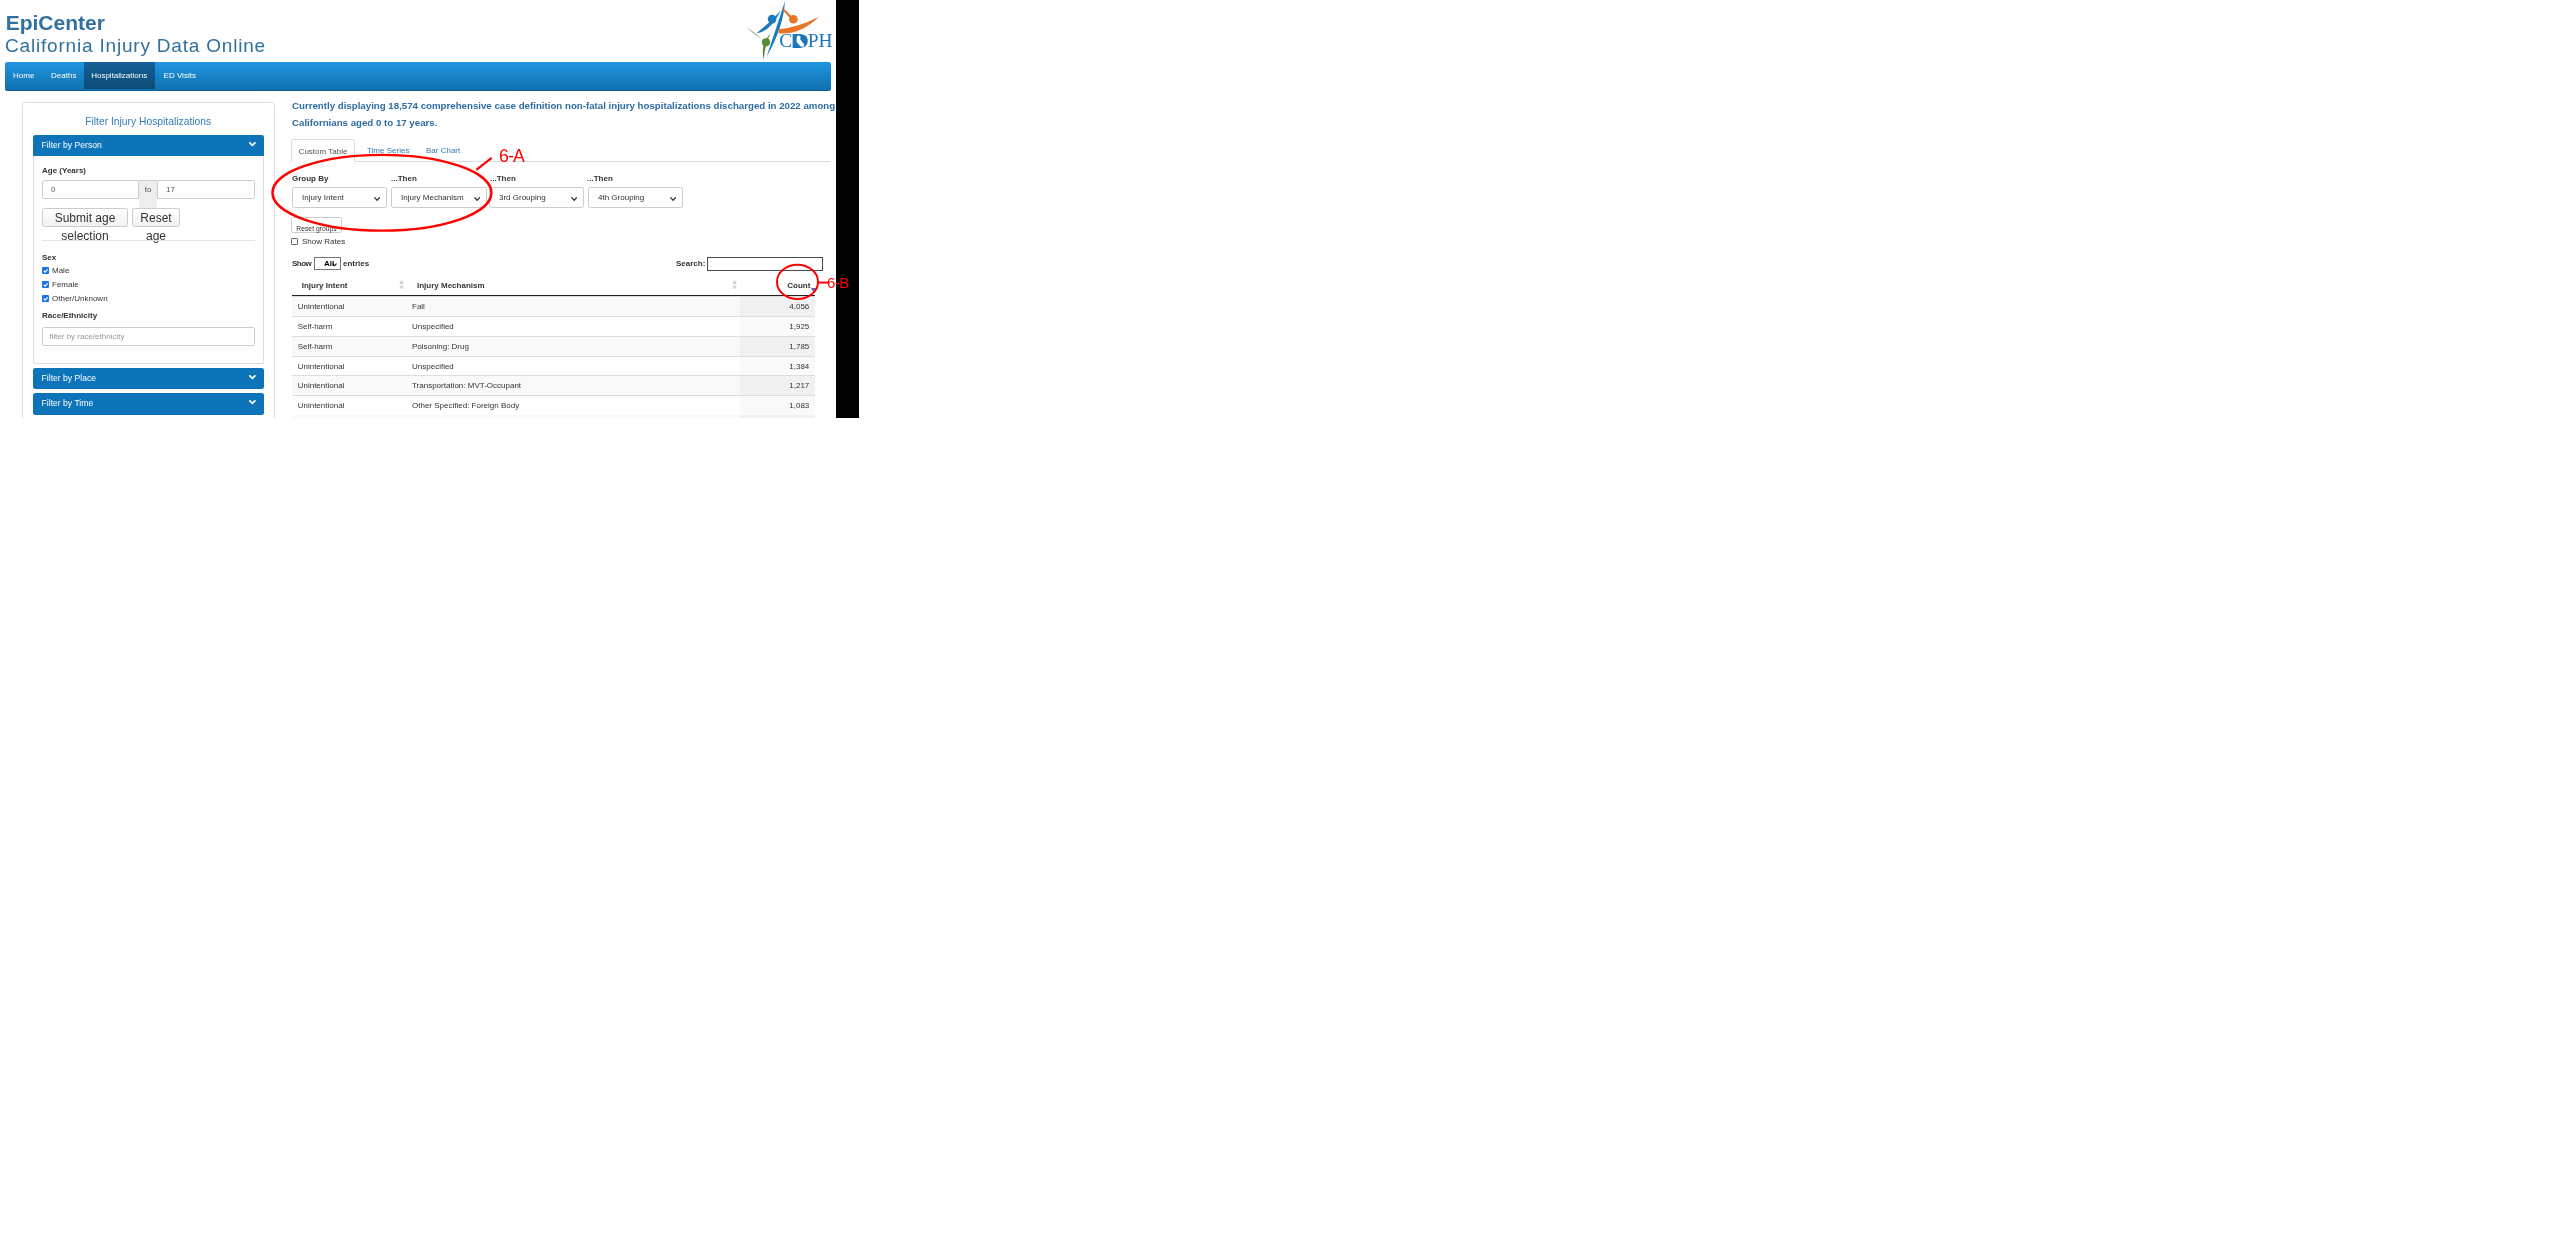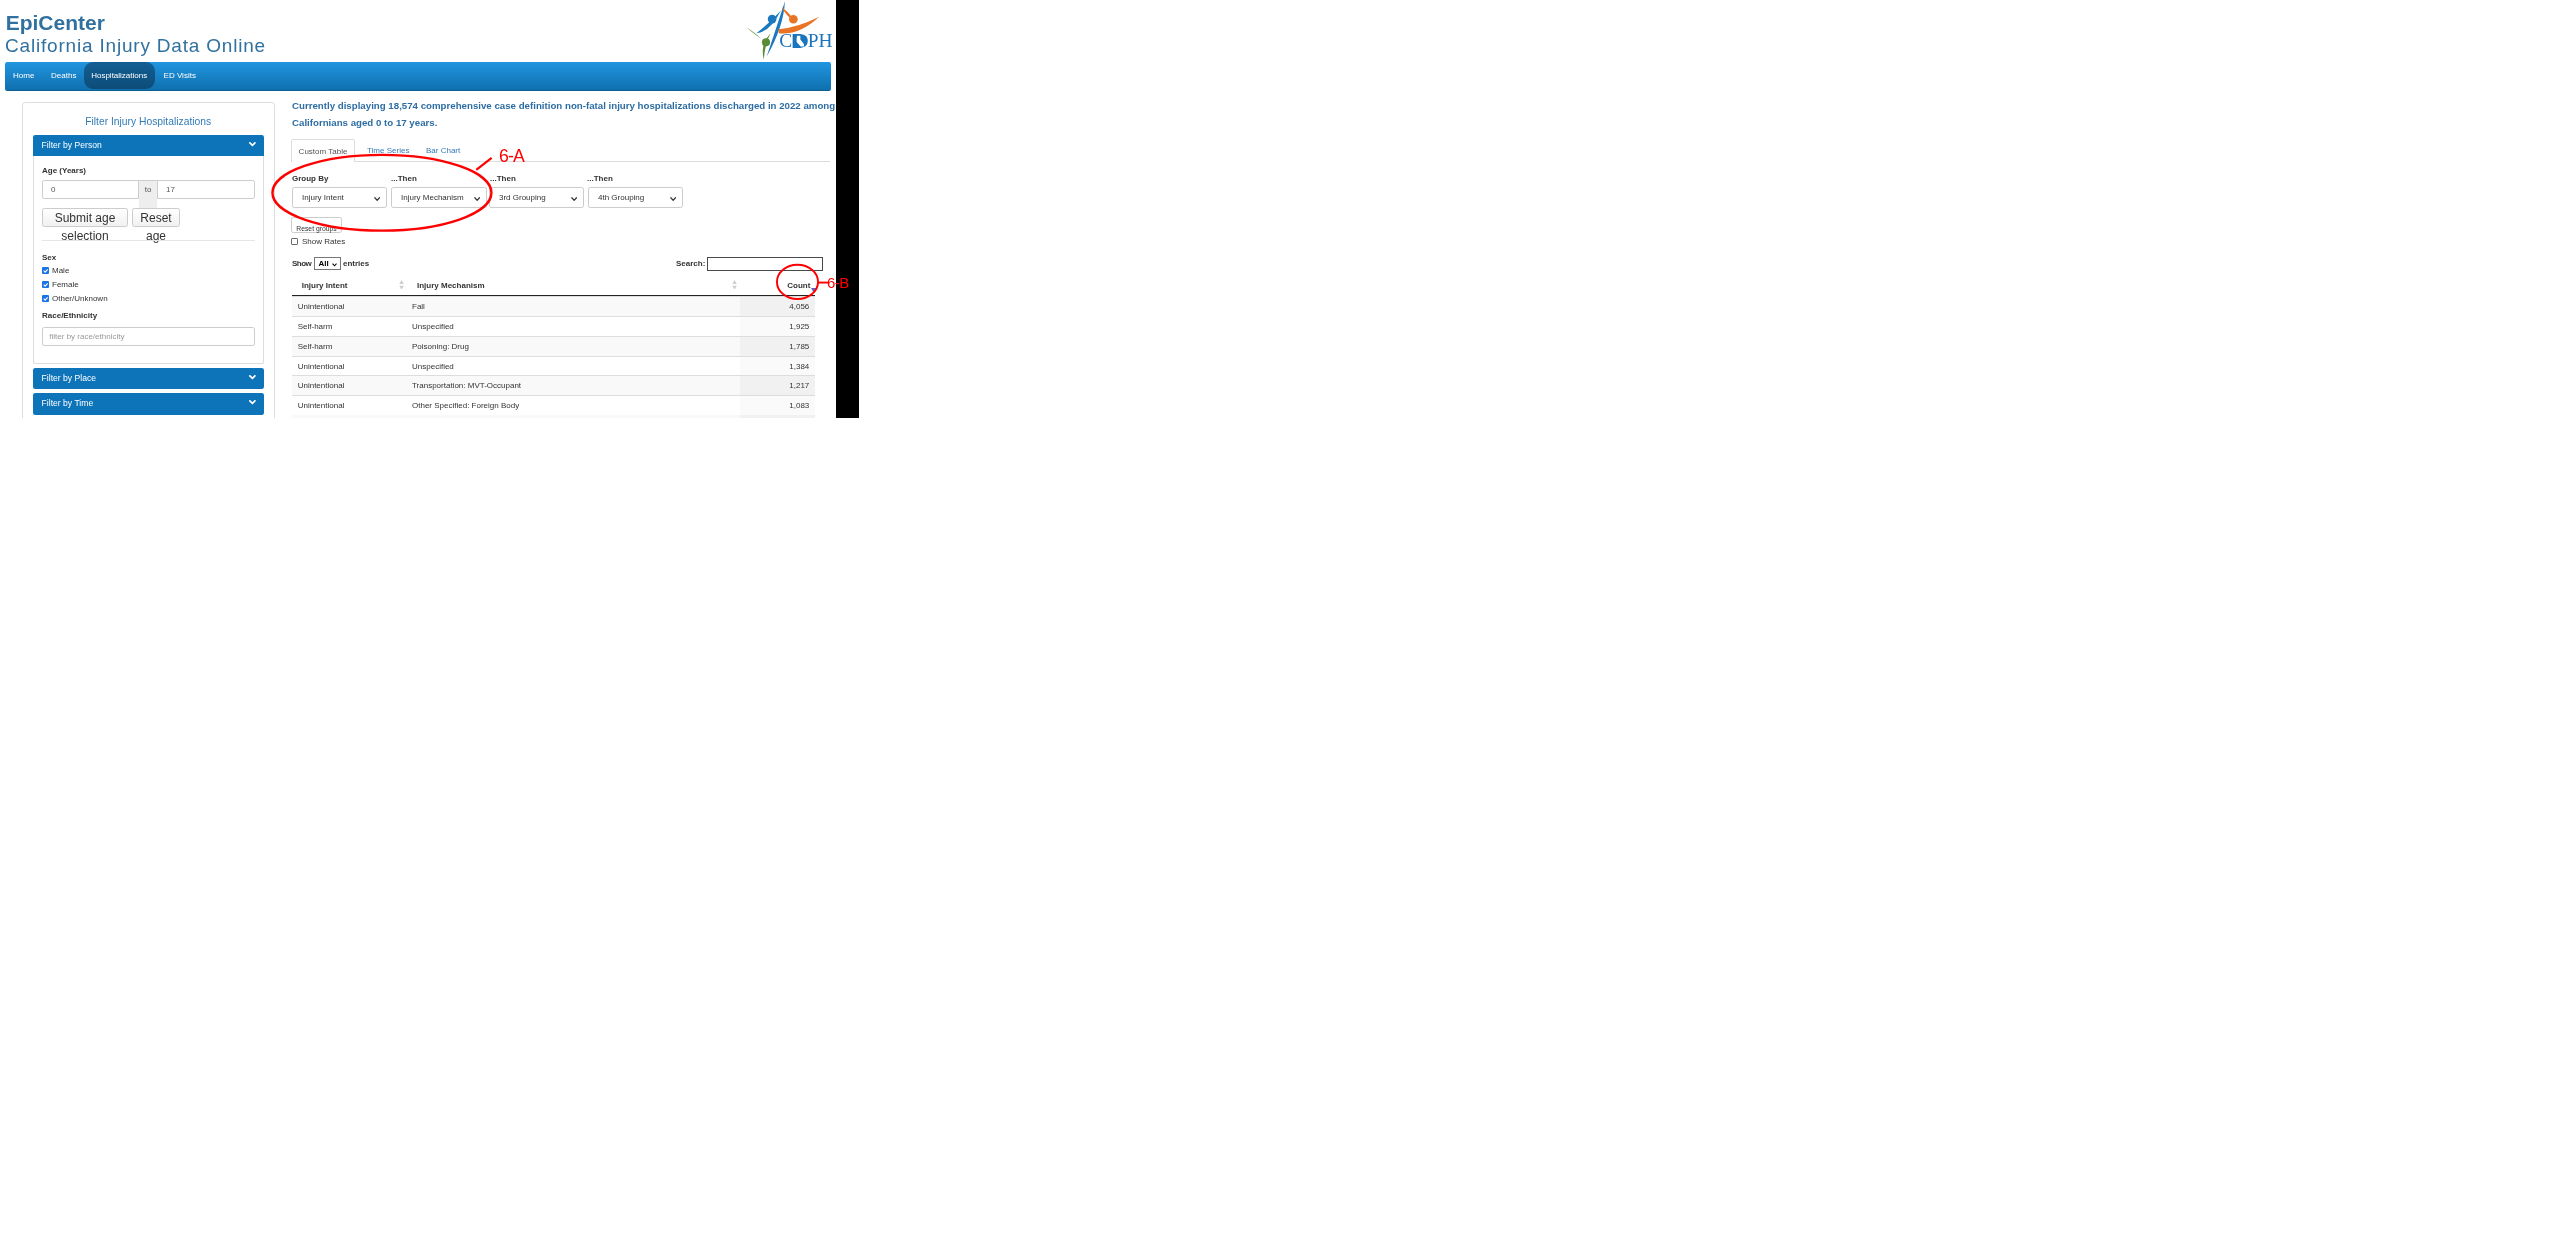--- a/index.html
+++ b/index.html
@@ -16,21 +16,21 @@
 #nav { left:5.1px; top:62px; width:826px; height:28.5px; border-radius:2.3px;
   background:linear-gradient(to bottom,#2195e0 0%,#0f70ae 100%);
   border-bottom:1.1px solid #0b5d92; }
 #nav ul { list-style:none; font-size:0; }
 #nav li { display:inline-block; vertical-align:top; }
 #nav li a { display:block; color:#fff; font-size:8px; line-height:11.4px; padding:8px 7.4px; text-decoration:none; }
 #nav li:nth-child(1) a { padding:8px 8px; }
 #nav li:nth-child(2) a { padding:8px 7.4px 8px 8.6px; }
 #nav li:nth-child(3) a { padding:8px 7.4px 8px 7.4px; }
 #nav li:nth-child(4) a { padding:8px 9px; }
-#nav li.active { background:linear-gradient(to bottom,#135f94 0%,#0d4c78 100%);border-radius:9px; }
+#nav li.active { background:linear-gradient(to bottom,#135f94 0%,#0d4c78 100%); }
 
 
 #sidecard { left:21.7px; top:102px; width:253px; height:342px; background:#fff;
   border:0.6px solid #ddd; border-radius:3.4px; }
 #sidetitle { left:21.7px; top:115px; width:253px; text-align:center; font-size:10.3px; color:#337ab7; line-height:13.7px; }
 .bluebar { background:#0d74ba; color:#fff; font-size:8.6px; }
 #fbp { left:33px; top:135px; width:231px; height:20.5px; border-radius:2.3px 2.3px 0 0; }
 .bluebar .lbl { position:absolute; left:8.6px; top:4.6px; line-height:10.3px; }
 .chev { position:absolute; right:8px; top:7.4px; width:6.8px; height:5.1px; }
 #fbpbody { left:33px; top:156px; width:231px; height:208px; border:0.6px solid #ddd; border-top:none; border-radius:0 0 2.3px 2.3px; background:#fff; }
@@ -69,21 +69,21 @@
 .sel { border:0.6px solid #ccc; border-radius:2.3px; background:#fff; font-size:8px; color:#333; line-height:11.4px; padding:4px 0 0 9px; height:20.5px; }
 #sel1 { left:292px; top:187px; width:95px; }
 #sel2 { left:391px; top:187px; width:96px; }
 #sel3 { left:489px; top:187px; width:95px; }
 #sel4 { left:588px; top:187px; width:95px; }
 .selchev { position:absolute; right:5.7px; top:8.6px; width:6.3px; height:4.6px; }
 #btnrg { left:291px; top:217px; width:51px; height:16px; background:#fff; border:0.6px solid #ccc; border-radius:2.3px; font-size:6.8px; color:#333; text-align:center; line-height:21.7px; }
 #showrates-box { left:291px; top:238px; width:6.8px; height:6.8px; border:0.6px solid #666; border-radius:1.1px; background:#fff; }
 #showrates-lbl { left:302px; top:237px; font-size:8px; color:#333; line-height:10.8px; }
 #showlbl { left:292px; top:259px; letter-spacing:-0.5px; font-weight:bold; font-size:8px; color:#333; line-height:10.8px; }
-#allsel { left:314px; top:257px; width:27px; height:13px; border:0.6px solid #767676; background:#fff; font-size:8px; font-weight:bold; color:#000; line-height:11.4px; padding-left:3.4px; }
+#allsel { left:314px; top:257px; width:27px; height:13px; border:0.6px solid #767676; background:#fff; font-size:8px; font-weight:bold; color:#000; line-height:11.4px; padding-left:3.4px;text-align:center; }
 #entrieslbl { left:343px; top:259px; font-weight:bold; font-size:8px; color:#333; line-height:10.8px; }
 #searchlbl { left:676px; top:259px; font-weight:bold; font-size:8px; color:#333; line-height:10.8px; }
 #searchbox { left:707px; top:257px; width:116px; height:14.3px; border:1.1px solid #4a4a4a; background:#fff; }
 
 
 #thead { left:292px; top:273px; width:523px; height:23.4px; border-bottom:1.1px solid #222; }
 .th { position:absolute; font-weight:bold; font-size:8px; color:#333; line-height:10.8px; top:8px; }
 #th1 { left:9.7px; } #th2 { left:125px; }
 #th3 { right:4.6px; }
 .sorticons { position:absolute; top:6.8px; }

